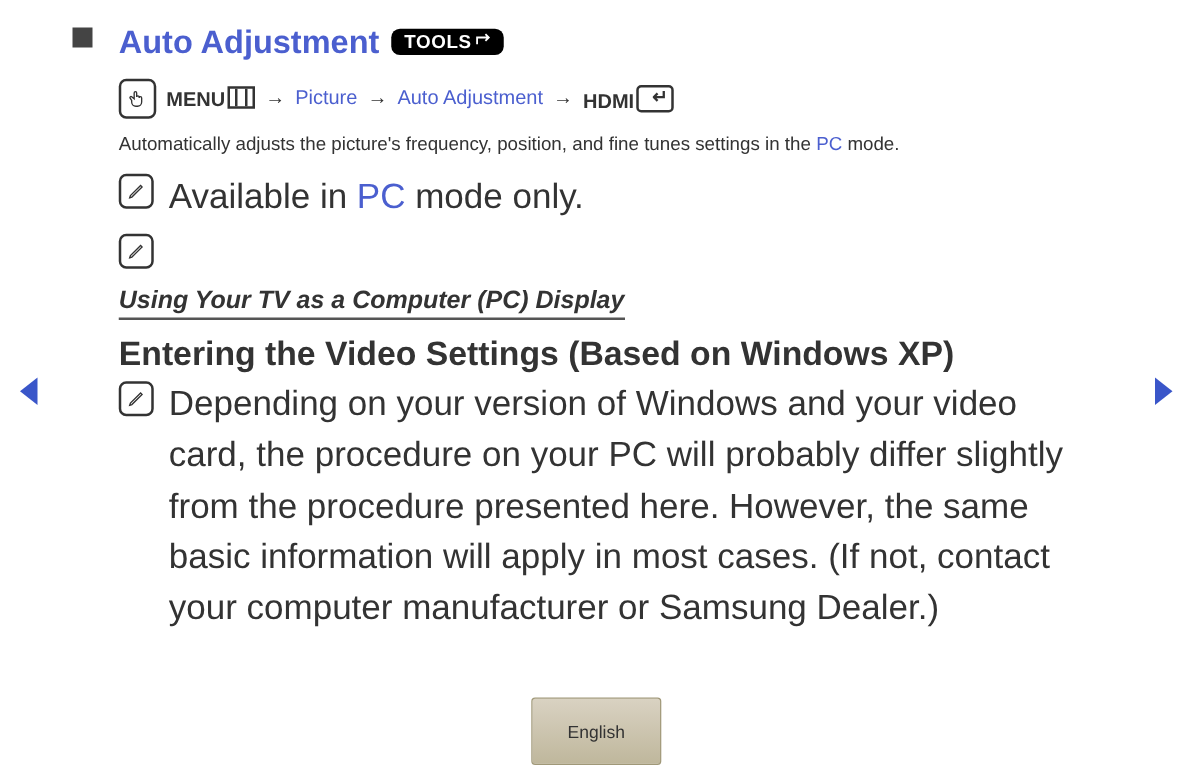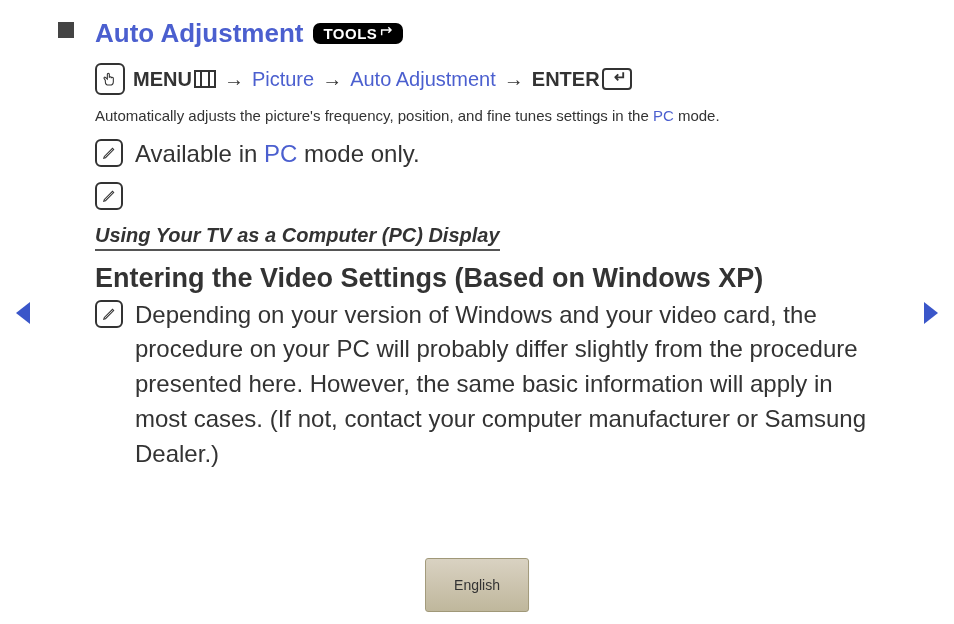--- a/index.html
+++ b/index.html
@@ -3,34 +3,34 @@
 <meta charset="utf-8">
 <style>
   html,body{margin:0;padding:0;width:954px;height:624px;background:#fff;font-family:Arial,Helvetica,sans-serif;color:#333;}
   .page{position:relative;width:954px;height:624px;}
   .content{position:absolute;left:95px;top:18px;width:780px;}
   .bullet-sq{position:absolute;left:58px;top:22px;width:16px;height:16px;background:#444;}
   .title-row{display:flex;align-items:center;gap:10px;margin-bottom:14px;}
   .title{color:#4b5fcf;font-size:26px;font-weight:bold;}
   .tools-badge{display:inline-flex;align-items:center;background:#000;color:#fff;border-radius:7px;padding:2px 8px 2px 10px;font-size:15px;font-weight:bold;letter-spacing:0.5px;}
   .tools-badge svg{width:16px;height:16px;margin-left:2px;}
-  .path-row{display:flex;align-items:center;gap:8px;font-size:20px;margin-bottom:10px;flex-wrap:wrap;}
+  .path-row{display:flex;align-items:center;gap:8px;font-size:16px;margin-bottom:10px;flex-wrap:wrap;}
   .icon-box{display:inline-flex;align-items:center;justify-content:center;width:26px;height:28px;border:2px solid #333;border-radius:6px;}
   .icon-box svg{width:16px;height:16px;}
   .menu-icon-inline{display:inline-block;width:18px;height:14px;border:2px solid #333;vertical-align:-2px;margin-left:2px;position:relative;}
   .menu-icon-inline::before,.menu-icon-inline::after{content:"";position:absolute;top:0;bottom:0;width:2px;background:#333;}
   .menu-icon-inline::before{left:4px;}
   .menu-icon-inline::after{right:4px;}
   .enter-icon-inline{display:inline-block;width:26px;height:18px;border:2px solid #333;border-radius:4px;vertical-align:-4px;margin-left:2px;position:relative;}
   .enter-icon-inline::after{content:"↵";position:absolute;right:3px;top:-2px;font-size:15px;font-weight:bold;color:#333;}
   .bold{font-weight:bold;}
   .link{color:#4b5fcf;font-weight:normal;}
   .arrow-sep{color:#333;}
   .body-text{font-size:15px;line-height:1.45;margin-bottom:10px;}
-  .note-row{display:flex;align-items:flex-start;gap:12px;font-size:24px;line-height:1.45;margin-bottom:8px;}
+  .note-row{display:flex;align-items:flex-start;gap:12px;font-size:28px;line-height:1.45;margin-bottom:8px;}
   .note-icon{flex:0 0 auto;display:inline-flex;align-items:center;justify-content:center;width:24px;height:24px;border:2px solid #333;border-radius:6px;margin-top:2px;}
   .note-icon svg{width:14px;height:14px;}
   .section-head{font-size:20px;font-weight:bold;border-bottom:2px solid #555;display:inline-block;padding-bottom:2px;margin-top:6px;margin-bottom:12px;font-style:italic;}
   .sub-head{font-size:27px;font-weight:bold;margin-bottom:4px;}
   .nav-left,.nav-right{position:absolute;top:300px;}
   .nav-left{left:14px;}
   .nav-right{right:14px;}
   .nav-left svg,.nav-right svg{width:20px;height:26px;}
   .lang-pill{position:absolute;left:50%;bottom:12px;transform:translateX(-50%);background:linear-gradient(#d9d2c2,#bfb79c);border:1px solid #a09878;border-radius:3px;padding:18px 28px;font-size:14px;color:#333;}
 </style>
@@ -57,21 +57,21 @@
         <svg viewBox="0 0 24 24">
             <path d="M8 12 V5 a1.5 1.5 0 0 1 3 0 V10 a1.5 1.5 0 0 1 3 0 V11 a1.5 1.5 0 0 1 3 0 V16 a5 5 0 0 1 -5 5 h-2 a5 5 0 0 1 -5 -5 v-2 l-2 -3 a1.3 1.3 0 0 1 2 -1.5 z" fill="none" stroke="#333" stroke-width="1.6"></path>
           </svg>
       </span>
       <span><span class="bold">MENU</span><span class="menu-icon-inline"></span></span>
       <span class="arrow-sep">→</span>
       <span class="link">Picture</span>
       <span class="arrow-sep">→</span>
       <span class="link">Auto Adjustment</span>
       <span class="arrow-sep">→</span>
-      <span><span class="bold">ENTER</span><span class="enter-icon-inline"></span></span>
+      <span><span class="bold">HDMI</span><span class="enter-icon-inline"></span></span>
     </div>
 
     <div class="body-text">
       <span>Automatically adjusts the picture's frequency, position, and fine tunes settings in the </span><span class="link bold">PC</span><span> mode.</span>
     </div>
 
     <div class="note-row">
       <span class="note-icon">
         <svg viewBox="0 0 24 24">
             <path d="M3 21 L6 20 L20 6 L18 4 L4 18 Z" fill="none" stroke="#333" stroke-width="1.8"></path>

